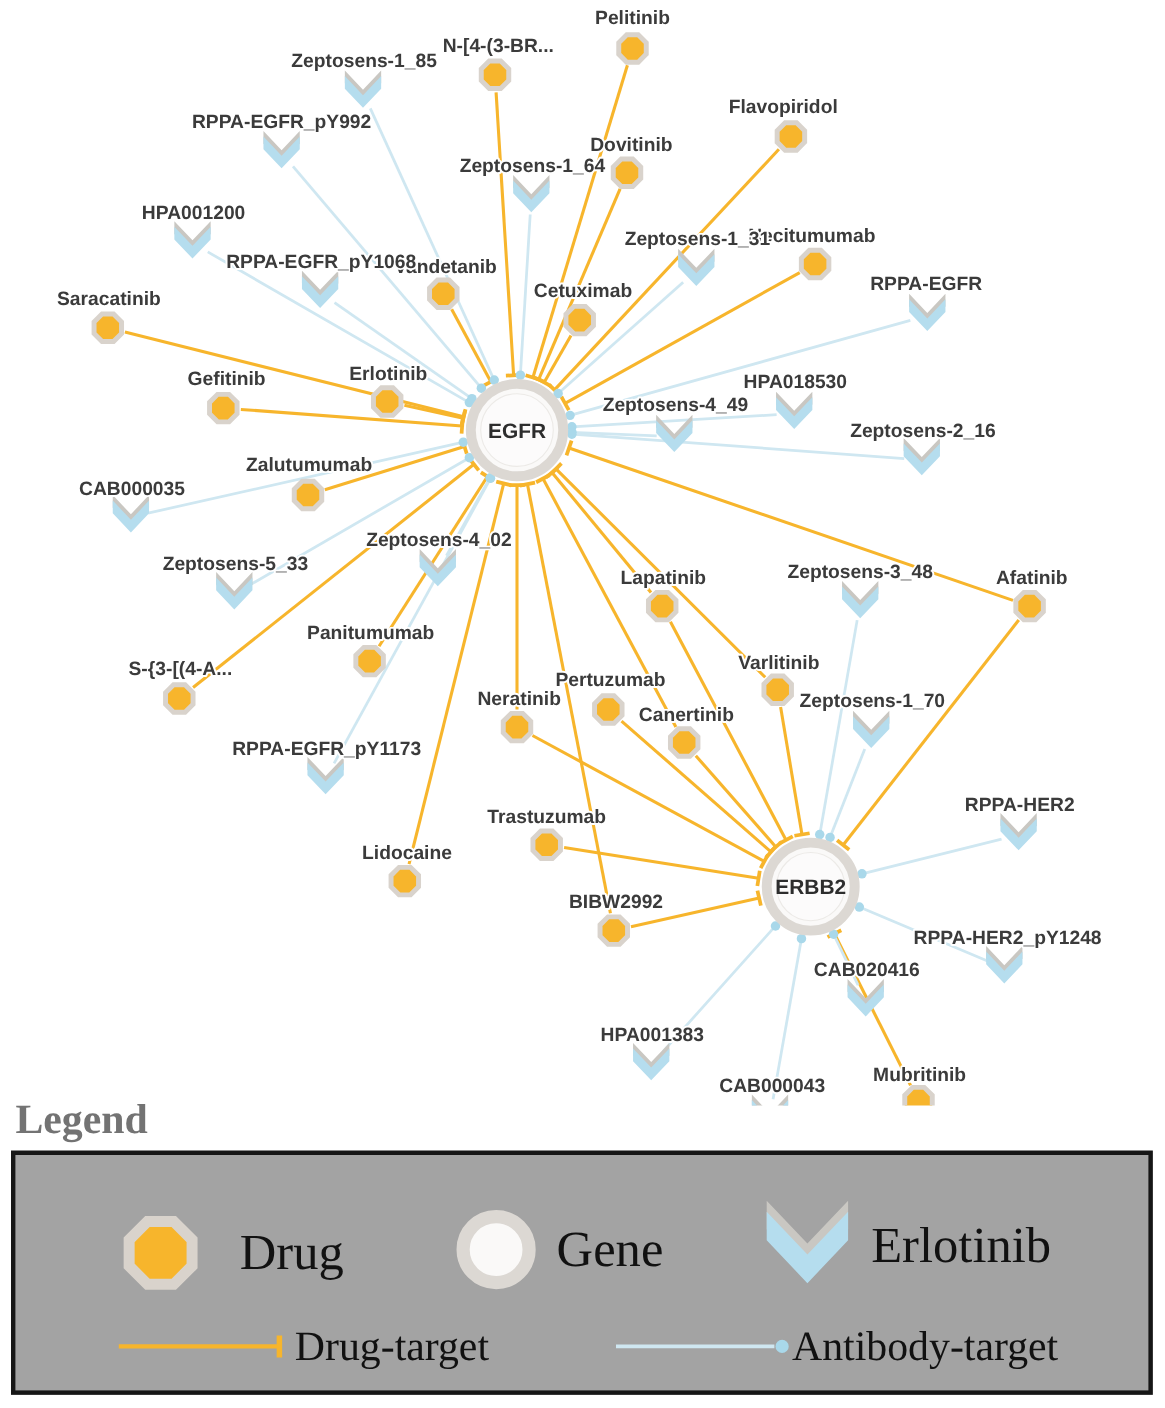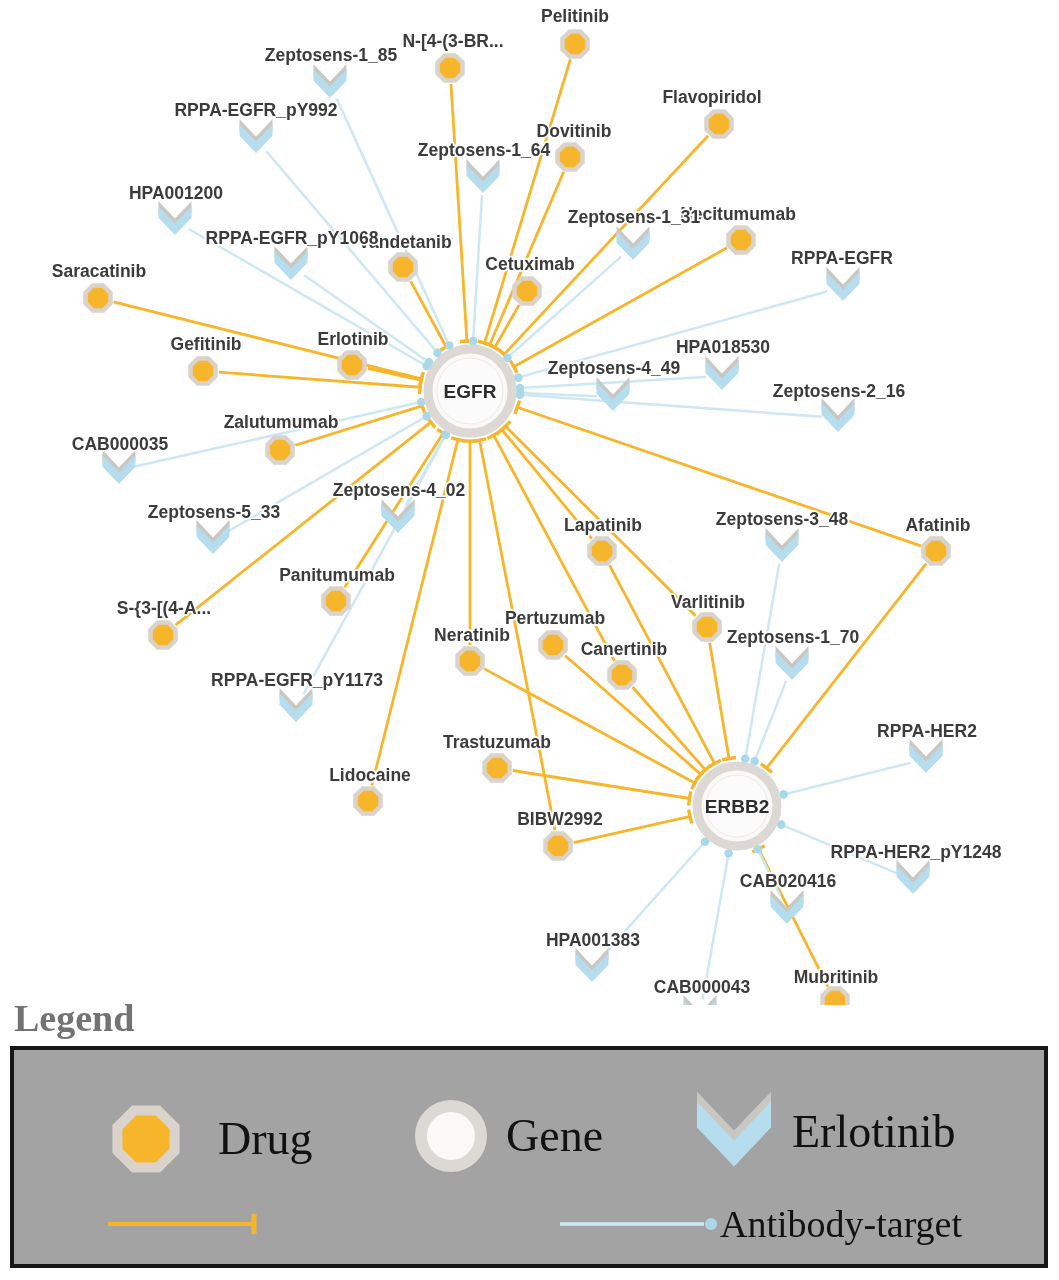--- a/index.html
+++ b/index.html
@@ -366,19 +366,20 @@
   <svg class="legend-icon" id="legend-antibody-icon" width="104" height="94" style="left:668px;top:37px;">
       <path d="M 15.0 4.7 L 52.0 43.5 L 89.0 4.7 L 89.0 30.6 L 52.0 69.5 L 15.0 30.6 Z" fill="#c9c7c2"></path>
       <path d="M 15.0 14.7 L 52.0 53.5 L 89.0 14.7 L 89.0 40.6 L 52.0 79.5 L 15.0 40.6 Z" fill="#b5ddee"></path>
     </svg>
   <div class="legend-big-label" style="left:778px;top:59px;">Erlotinib</div>
 
   <svg class="legend-icon" id="legend-drug-edge" width="170" height="26" style="left:90px;top:161px;">
       <line x1="4" y1="13" x2="150" y2="13" stroke="#f7b52c" stroke-width="4"></line>
       <line x1="150" y1="3" x2="150" y2="23" stroke="#f7b52c" stroke-width="5"></line>
     </svg>
+  <div class="legend-edge-label" style="left:254px;top:154px;">Drug-target</div>
 
   <svg class="legend-icon" id="legend-antibody-edge" width="170" height="26" style="left:542px;top:161px;">
       <line x1="4" y1="13" x2="148" y2="13" stroke="#cfe7f1" stroke-width="3.5"></line>
       <circle cx="155" cy="13" r="6" fill="#a9d8ea"></circle>
     </svg>
   <div class="legend-edge-label" style="left:706px;top:154px;">Antibody-target</div>
 </div>
 
 </body></html>

